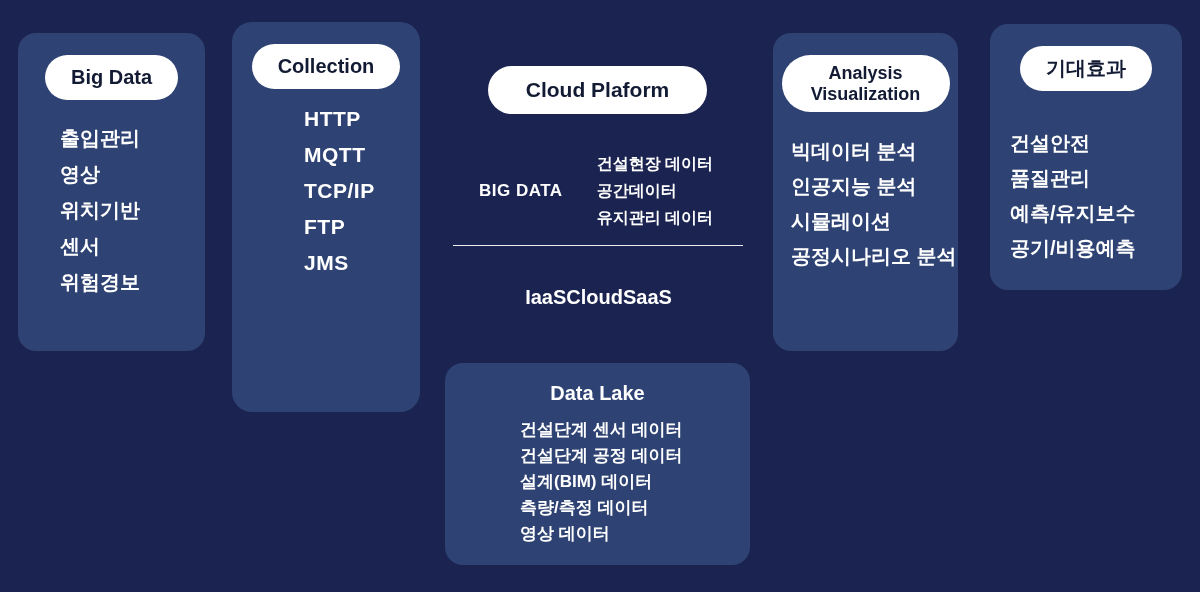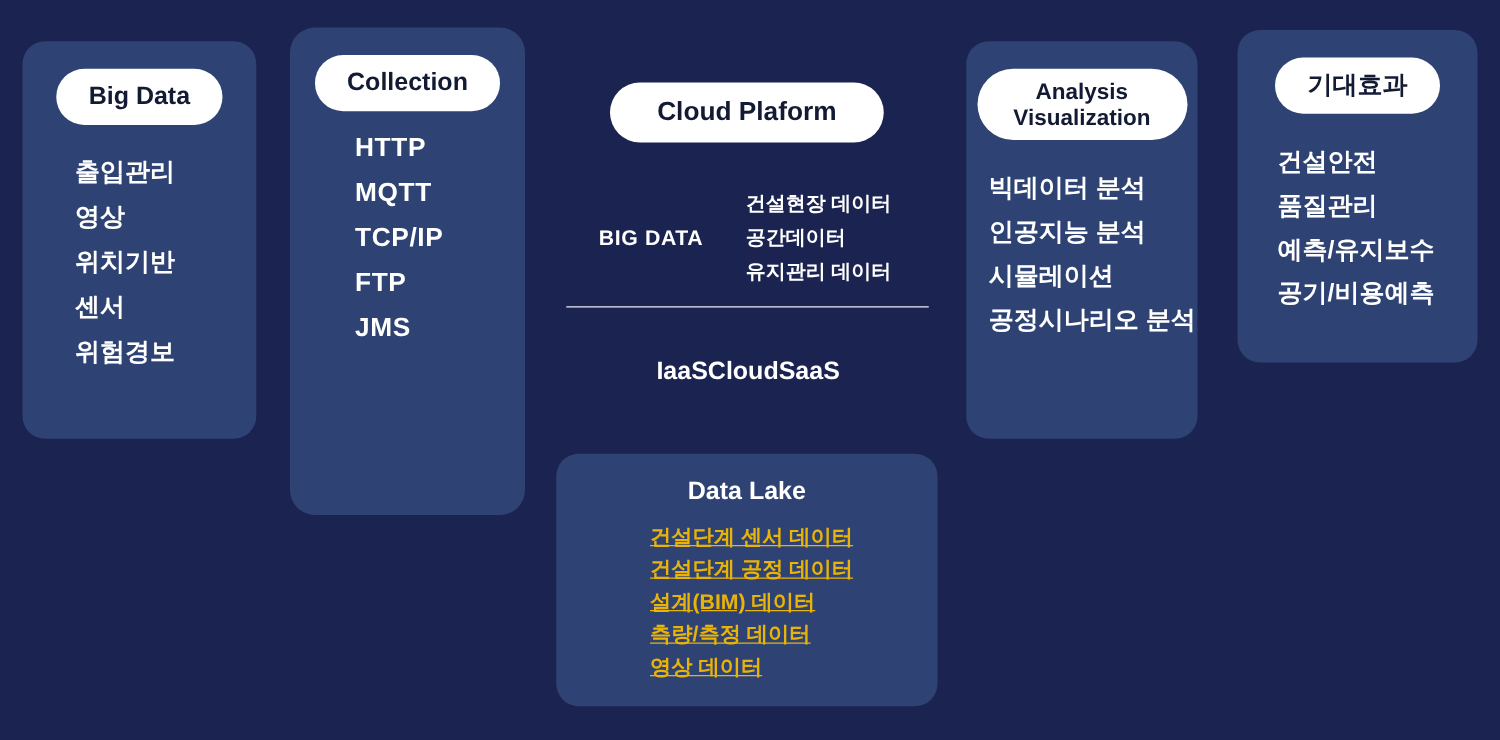--- a/index.html
+++ b/index.html
@@ -50,25 +50,25 @@
     margin: 24px 0 0 0;
     padding: 0;
     color: #ffffff;
   }
   ul.items li {
     font-size: 20px;
     font-weight: 600;
     line-height: 36px;
   }
   .card-bigdata ul.items { padding-left: 42px; margin-top: 20px; }
-  .card-collect ul.items { padding-left: 52px; margin-top: 12px; }
+  .card-collect ul.items { padding-left: 72px; margin-top: 12px; }
   .card-collect ul.items li { font-size: 21px; letter-spacing: 0.5px; }
   .card-analysis ul.items { padding-left: 18px; margin-top: 22px; }
   .card-analysis ul.items li { line-height: 35px; }
-  .card-effects ul.items { padding-left: 32px; margin-top: 22px; }
+  .card-effects ul.items { padding-left: 20px; margin-top: 35px; }
   .card-effects ul.items li { line-height: 35px; }
 
   
   .cloud {
     position: absolute;
     left: 445px;
     top: 44px;
     width: 305px;
     color: #ffffff;
   }
@@ -117,22 +117,21 @@
     color: #ffffff;
     font-size: 20px;
     font-weight: 700;
     text-align: center;
     margin-top: 19px;
   }
   ul.datalake-items {
     list-style: none;
     margin: 12px 0 0 0;
     padding: 0 0 0 75px;
-    color: #eab308;
-    text-decoration: underline;
+    color: #ffffff;
   }
   ul.datalake-items li {
     font-size: 17px;
     font-weight: 600;
     line-height: 26px;
   }
 </style>
 </head>
 <body>
 

